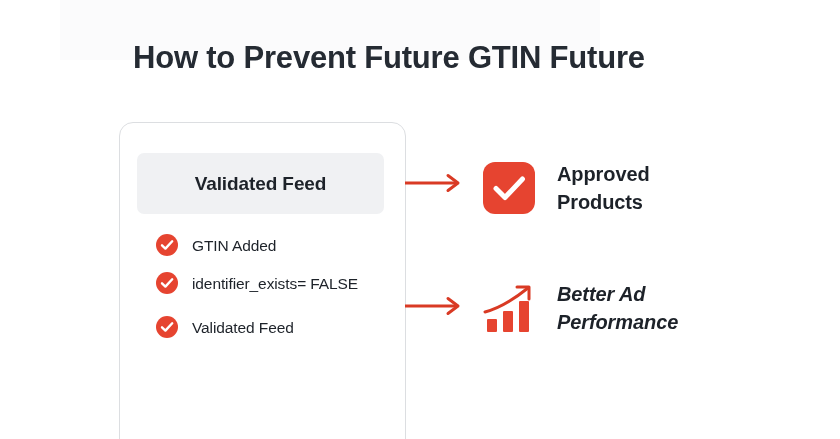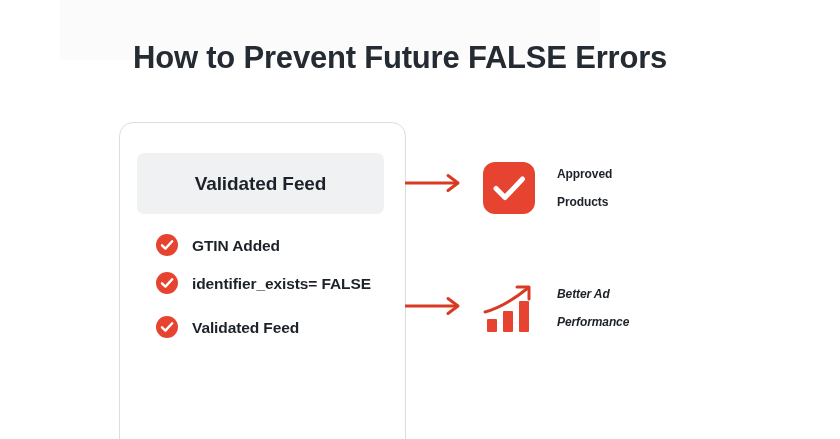--- a/index.html
+++ b/index.html
@@ -76,21 +76,21 @@
     width: 230px;
   }
   .feed-item {
     display: flex;
     align-items: flex-start;
     margin-bottom: 16px;
   }
   .feed-item:nth-child(2) { margin-bottom: 22px; }
   .feed-item-label {
     font-size: 15.5px;
-    font-weight: bold;
+    font-weight: normal;
     color: #1d2229;
     line-height: 19px;
     margin-left: 14px;
     padding-top: 2px;
     letter-spacing: -0.1px;
   }
   .check-circle {
     flex: 0 0 auto;
     width: 22px;
     height: 22px;
@@ -115,34 +115,34 @@
   .outcome-performance { left: 483px; top: 280px; font-style: italic; }
 
   .outcome-icon {
     flex: 0 0 auto;
     width: 52px;
     height: 52px;
     display: block;
   }
   .outcome-label {
     margin-left: 22px;
-    font-size: 12px;
+    font-size: 20px;
     font-weight: bold;
     color: #1d2229;
     line-height: 28px;
     letter-spacing: -0.1px;
     white-space: pre-line;
   }
 </style>
 </head>
 <body>
 
 <div class="bg-tint"></div>
 
-<div class="page-title">How to Prevent Future FALSE Errors</div>
+<div class="page-title">How to Prevent Future GTIN Future</div>
 
 <div class="feed-card">
 
   <div class="feed-header">
     <span class="feed-header-label">Validated Feed</span>
   </div>
 
   <div class="feed-list">
 
     <div class="feed-item">

